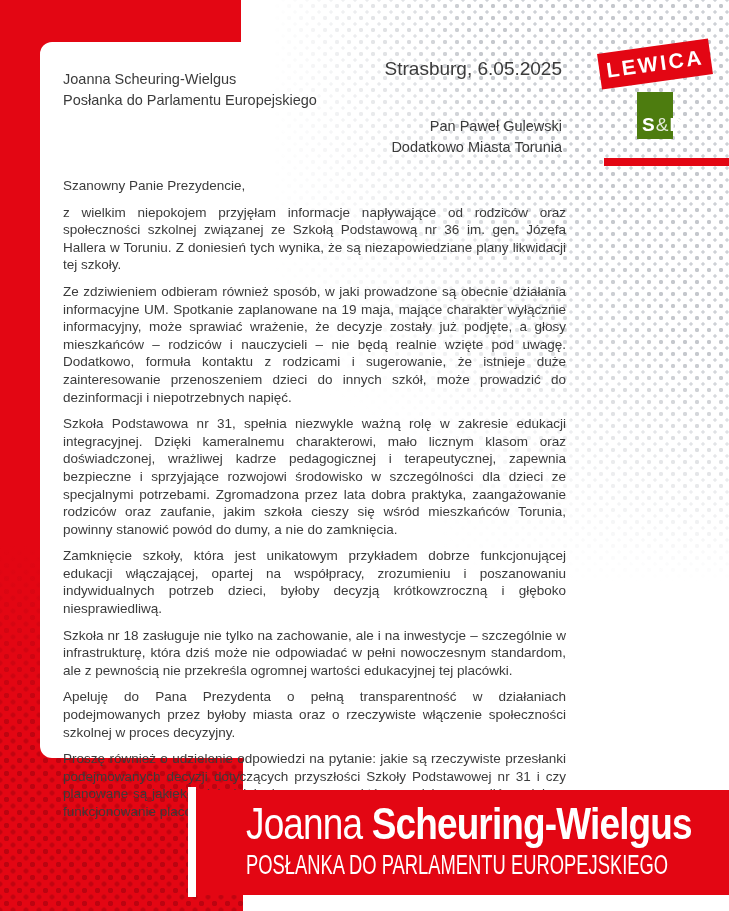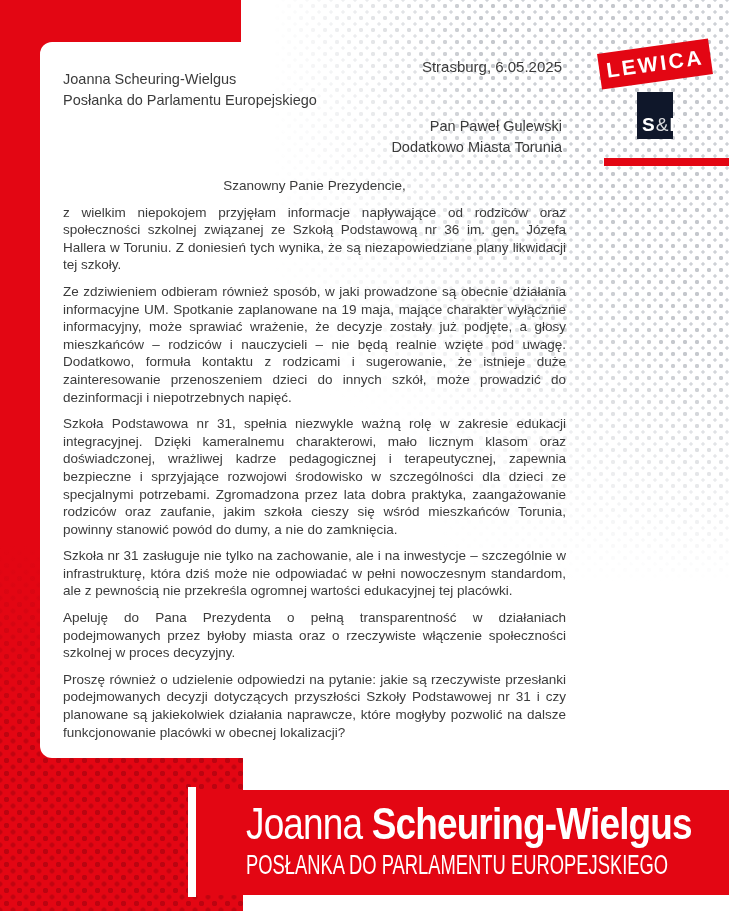--- a/index.html
+++ b/index.html
@@ -47,34 +47,34 @@
   .notch.bl .notch-in{border-bottom-left-radius:12px;}
   
   .logo-lewica{
     position:absolute;left:599px;top:46px;width:112px;height:36px;
     background:#e30613;transform:rotate(-8deg);
     display:flex;align-items:center;justify-content:center;
     color:#fff;font-weight:bold;font-size:21px;letter-spacing:2.5px;
   }
   .logo-sd{
     position:absolute;left:637px;top:92px;width:36px;height:47px;
-    background:#0f172a;display:flex;align-items:flex-end;
+    background:#4d7c0f;display:flex;align-items:flex-end;
     padding:0 0 5px 5px;box-sizing:border-box;
     color:#fff;font-weight:bold;font-size:19px;line-height:1;
   }
   .logo-sd .amp{font-weight:400;color:rgba(255,255,255,0.85);padding:0 1px;}
   .bar-right{position:absolute;left:604px;top:158px;width:125px;height:8px;background:#e30613;}
   
   .sender{position:absolute;left:63px;top:69px;font-size:14.5px;line-height:21px;}
-  .date{position:absolute;right:167px;top:58px;font-size:15px;}
+  .date{position:absolute;right:167px;top:58px;font-size:19px;}
   .recipient{position:absolute;right:167px;top:116px;font-size:14.5px;line-height:21px;text-align:right;margin-left:44px;}
   
   .body-text{position:absolute;left:63px;top:177px;width:503px;font-size:13.5px;line-height:17.6px;}
   .body-text p{margin:0 0 9px 0;text-align:justify;}
-  .body-text p.salutation{text-align:center;}
+  .body-text p.salutation{text-align:left;}
   
   .footer-banner{
     position:absolute;left:196px;top:790px;width:533px;height:105px;
     background:#e30613;color:#fff;box-sizing:border-box;
     padding:9px 0 0 50px;overflow:hidden;
   }
   .name-line{
     display:inline-block;white-space:nowrap;
     font-size:44px;line-height:50px;letter-spacing:-1px;
     transform:scaleX(0.84);transform-origin:left top;
@@ -123,21 +123,22 @@
   <div class="recipient">
     <div>Pan Paweł Gulewski</div>
     <div>Dodatkowo Miasta Torunia</div>
   </div>
 
   <div class="body-text">
     <p class="salutation">Szanowny Panie Prezydencie,</p>
     <p>z wielkim niepokojem przyjęłam informacje napływające od rodziców oraz społeczności szkolnej związanej ze Szkołą Podstawową nr 36 im. gen. Józefa Hallera w Toruniu. Z doniesień tych wynika, że są niezapowiedziane plany likwidacji tej szkoły.</p>
     <p>Ze zdziwieniem odbieram również sposób, w jaki prowadzone są obecnie działania informacyjne UM. Spotkanie zaplanowane na 19 maja, mające charakter wyłącznie informacyjny, może sprawiać wrażenie, że decyzje zostały już podjęte, a głosy mieszkańców – rodziców i nauczycieli – nie będą realnie wzięte pod uwagę. Dodatkowo, formuła kontaktu z rodzicami i sugerowanie, że istnieje duże zainteresowanie przenoszeniem dzieci do innych szkół, może prowadzić do dezinformacji i niepotrzebnych napięć.</p>
     <p>Szkoła Podstawowa nr 31, spełnia niezwykle ważną rolę w zakresie edukacji integracyjnej. Dzięki kameralnemu charakterowi, mało licznym klasom oraz doświadczonej, wrażliwej kadrze pedagogicznej i terapeutycznej, zapewnia bezpieczne i sprzyjające rozwojowi środowisko w szczególności dla dzieci ze specjalnymi potrzebami. Zgromadzona przez lata dobra praktyka, zaangażowanie rodziców oraz zaufanie, jakim szkoła cieszy się wśród mieszkańców Torunia, powinny stanowić powód do dumy, a nie do zamknięcia.</p>
-    <p>Szkoła nr 31 zasługuje nie tylko na zachowanie, ale i na inwestycje – szczególnie w infrastrukturę, która dziś może nie odpowiadać w pełni nowoczesnym standardom, ale z pewnością nie przekreśla ogromnej wartości edukacyjnej tej placówki.</p>
+    <p>Zamknięcie szkoły, która jest unikatowym przykładem dobrze funkcjonującej edukacji włączającej, opartej na współpracy, zrozumieniu i poszanowaniu indywidualnych potrzeb dzieci, byłoby decyzją krótkowzroczną i głęboko niesprawiedliwą.</p>
+    <p>Szkoła nr 18 zasługuje nie tylko na zachowanie, ale i na inwestycje – szczególnie w infrastrukturę, która dziś może nie odpowiadać w pełni nowoczesnym standardom, ale z pewnością nie przekreśla ogromnej wartości edukacyjnej tej placówki.</p>
     <p>Apeluję do Pana Prezydenta o pełną transparentność w działaniach podejmowanych przez byłoby miasta oraz o rzeczywiste włączenie społeczności szkolnej w proces decyzyjny.</p>
     <p>Proszę również o udzielenie odpowiedzi na pytanie: jakie są rzeczywiste przesłanki podejmowanych decyzji dotyczących przyszłości Szkoły Podstawowej nr 31 i czy planowane są jakiekolwiek działania naprawcze, które mogłyby pozwolić na dalsze funkcjonowanie placówki w obecnej lokalizacji?</p>
   </div>
 
   <div class="footer-banner">
     <div>
       <span class="name-line"><span>Joanna </span><span class="bold">Scheuring-Wielgus</span></span>
     </div>
     <div>
       <span class="title-line">POSŁANKA DO PARLAMENTU EUROPEJSKIEGO</span>

